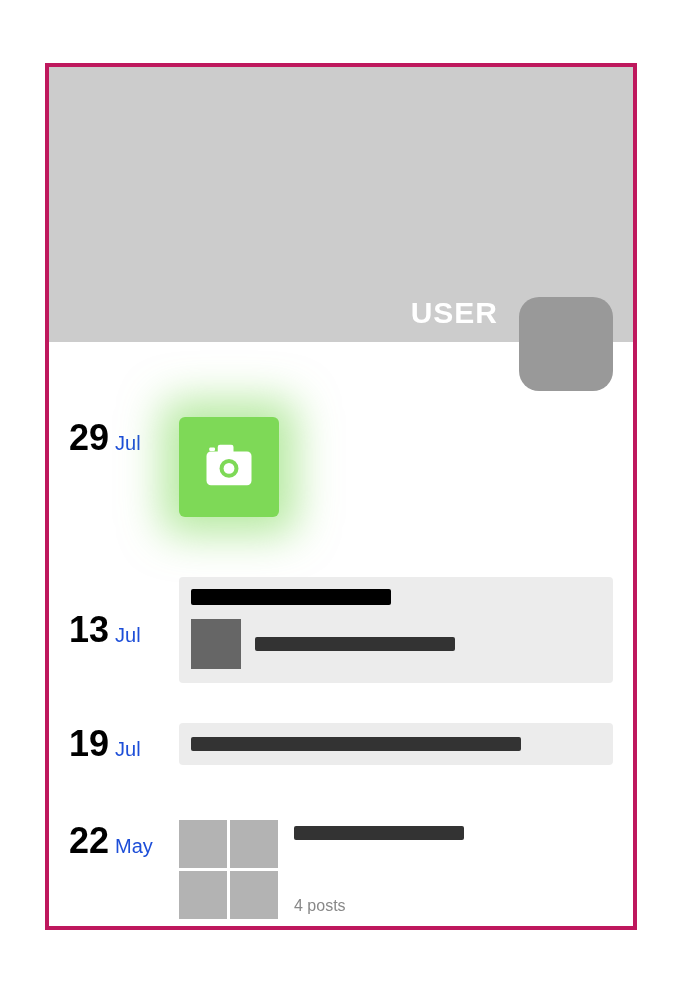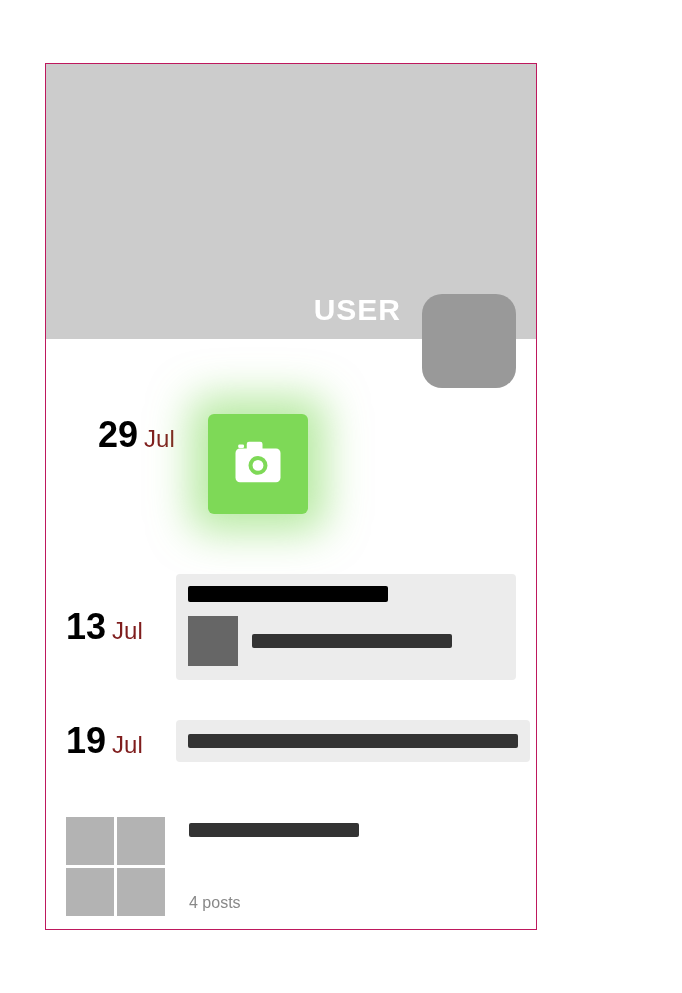--- a/index.html
+++ b/index.html
@@ -7,23 +7,23 @@
       font-family: Arial, Helvetica, sans-serif;
       background: #fff;
       width: 682px;
       height: 993px;
       position: relative;
     }
     .frame {
       position: absolute;
       left: 45px;
       top: 63px;
-      width: 492px;
+      width: 592px;
       height: 867px;
-      border: 1px solid #be185d;
+      border: 4px solid #be185d;
       background: #fff;
       overflow: hidden;
     }
     .header-banner {
       width: 100%;
       height: 275px;
       background: #cccccc;
       position: relative;
     }
     .username {
@@ -45,36 +45,36 @@
       border-radius: 20px;
     }
     .content {
       padding: 0 20px;
     }
     .entry {
       display: flex;
       align-items: flex-start;
       margin-top: 40px;
     }
-    .entry.first { margin-top: 75px; margin-left: 32px; }
+    .entry.first { margin-top: 75px; }
     .date-col {
       width: 110px;
       flex-shrink: 0;
       display: flex;
       align-items: baseline;
       gap: 6px;
     }
     .day {
       font-size: 36px;
       font-weight: bold;
       color: #000;
     }
     .month {
-      font-size: 24px;
-      color: #7f1d1d;
+      font-size: 20px;
+      color: #1d4ed8;
     }
     .body-col {
       flex: 1;
     }
     
     .camera-tile {
       width: 100px;
       height: 100px;
       background: #7ed957;
       border-radius: 6px;
@@ -119,21 +119,21 @@
     .card2 {
       background: #ececec;
       border-radius: 4px;
       padding: 14px 12px;
       width: 100%;
     }
     .w330 { width: 330px; }
     
     .grid-row {
       display: flex;
-      gap: 24px;
+      gap: 16px;
     }
     .thumb-grid {
       display: grid;
       grid-template-columns: 48px 48px;
       grid-template-rows: 48px 48px;
       gap: 3px;
       flex-shrink: 0;
     }
     .thumb-grid div {
       background: #b3b3b3;
@@ -203,20 +203,24 @@
         <span class="month">Jul</span>
       </div>
       <div class="body-col">
         <div class="card2">
           <div class="dark-bar w330"></div>
         </div>
       </div>
     </div>
 
     <div class="entry" style="margin-top:55px;">
+      <div class="date-col">
+        <span class="day">22</span>
+        <span class="month">May</span>
+      </div>
       <div class="body-col">
         <div class="grid-row">
           <div class="thumb-grid">
             <div></div>
             <div></div>
             <div></div>
             <div></div>
           </div>
           <div class="grid-side">
             <div class="dark-bar w170"></div>

